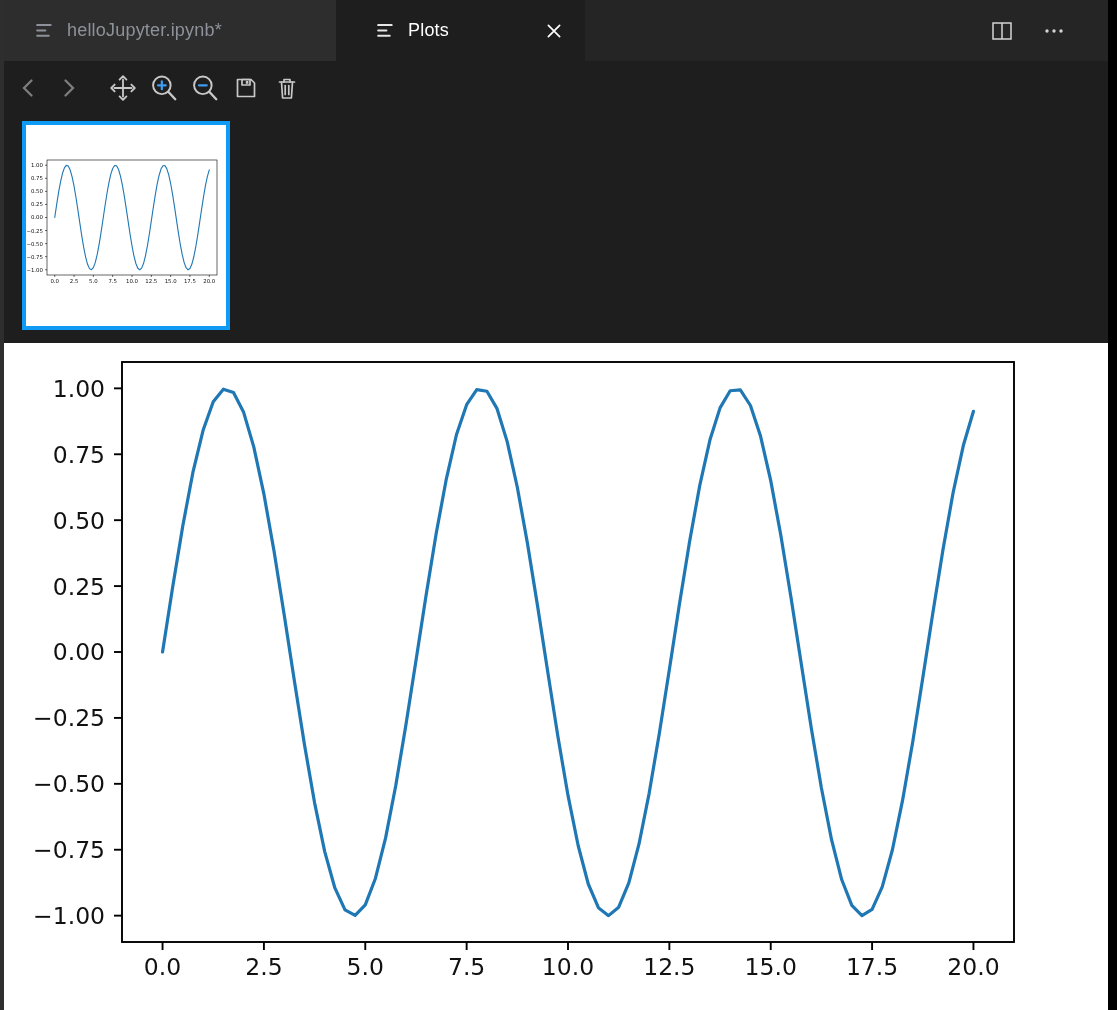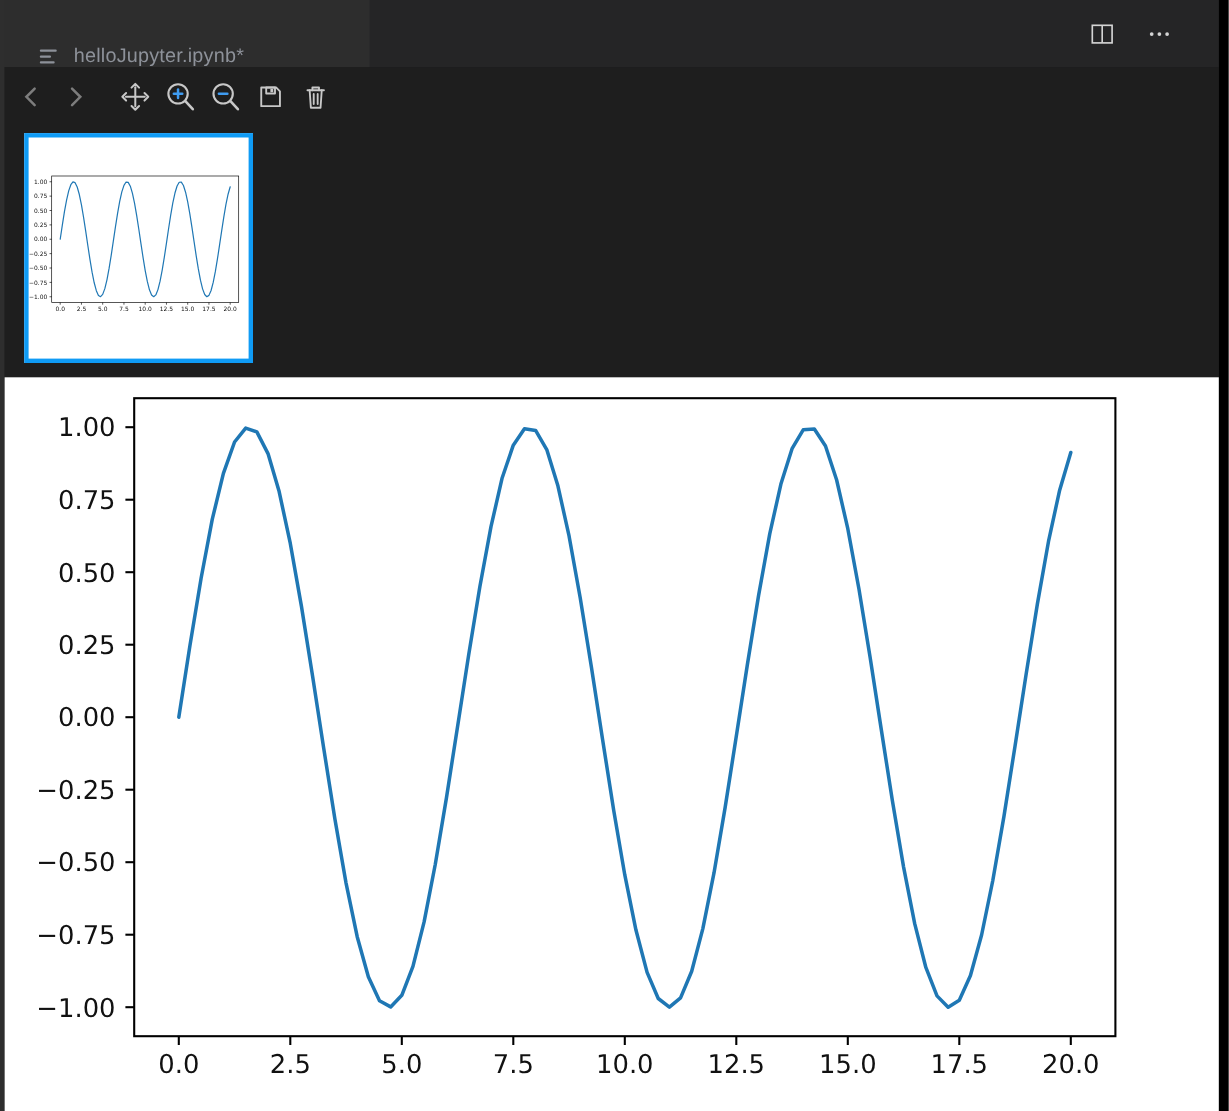--- a/index.html
+++ b/index.html
@@ -7,21 +7,21 @@
     width:1117px;height:1010px;position:relative;overflow:hidden;
     background:#000;font-family:"Liberation Sans",sans-serif;
     -webkit-font-smoothing:antialiased;
   }
   #app{position:absolute;left:0;top:0;width:1108px;height:1010px;background:#1e1e1e}
   
   #left-strip{position:absolute;left:0;top:0;bottom:0;width:4px;background:#2e2e2e;z-index:30}
 
   
   .tabbar{position:absolute;left:0;top:0;width:1108px;height:61px;background:#252526;display:flex;align-items:stretch;z-index:10}
-  .tab{display:flex;align-items:flex-end;box-sizing:border-box;cursor:pointer;user-select:none}
+  .tab{display:flex;align-items:center;box-sizing:border-box;cursor:pointer;user-select:none}
   .tab-inactive{width:336px;background:#2d2d2d;color:#8d9199;padding-left:35px;gap:13px}
   .tab-active{width:249px;background:#1e1e1e;color:#ffffff;padding-left:40px;padding-right:18px;gap:13px}
   .tab-label{font-size:18px;letter-spacing:.2px;white-space:nowrap}
   .tab .close{margin-left:auto;display:flex;align-items:center;justify-content:center;width:26px;height:26px;border-radius:4px}
   .tab-icon{display:flex;align-items:center}
   .tabbar-actions{margin-left:auto;display:flex;align-items:center;gap:24px;padding-right:40px;color:#cfcfcf}
   .tact{display:flex;align-items:center;justify-content:center;width:28px;height:28px;cursor:pointer}
 
   
   .toolbar{position:absolute;left:0;top:61px;width:1108px;height:54px;background:#1e1e1e;display:flex;align-items:center;padding-left:12px;gap:9px;box-sizing:border-box;z-index:10}
@@ -50,20 +50,35 @@
       <span class="tab-icon">
         <svg width="19" height="19" viewBox="0 0 16 16" fill="#8d9199">
           <rect x="1" y="2.6" width="13" height="1.7" rx="0.8"></rect>
           <rect x="1" y="7.1" width="8.6" height="1.7" rx="0.8"></rect>
           <rect x="1" y="11.6" width="11.4" height="1.7" rx="0.8"></rect>
         </svg>
       </span>
       <span class="tab-label">helloJupyter.ipynb*</span>
     </div>
 
+    <div class="tab tab-active">
+      <span class="tab-icon">
+        <svg width="19" height="19" viewBox="0 0 16 16" fill="#e6e6e6">
+          <rect x="1" y="2.6" width="13" height="1.7" rx="0.8"></rect>
+          <rect x="1" y="7.1" width="8.6" height="1.7" rx="0.8"></rect>
+          <rect x="1" y="11.6" width="11.4" height="1.7" rx="0.8"></rect>
+        </svg>
+      </span>
+      <span class="tab-label">Plots</span>
+      <span class="close">
+        <svg width="18" height="18" viewBox="0 0 16 16">
+          <path d="M3 3 L13 13 M13 3 L3 13" stroke="#ffffff" stroke-width="1.5" stroke-linecap="round"></path>
+        </svg>
+      </span>
+    </div>
 
     <div class="tabbar-actions">
       <span class="tact">
         <svg width="24" height="24" viewBox="0 0 24 24" fill="none">
           <rect x="3" y="4" width="18" height="16" stroke="#d4d4d4" stroke-width="1.5"></rect>
           <line x1="12" y1="4" x2="12" y2="20" stroke="#d4d4d4" stroke-width="1.5"></line>
         </svg>
       </span>
       <span class="tact">
         <svg width="24" height="24" viewBox="0 0 24 24" fill="#d4d4d4">

